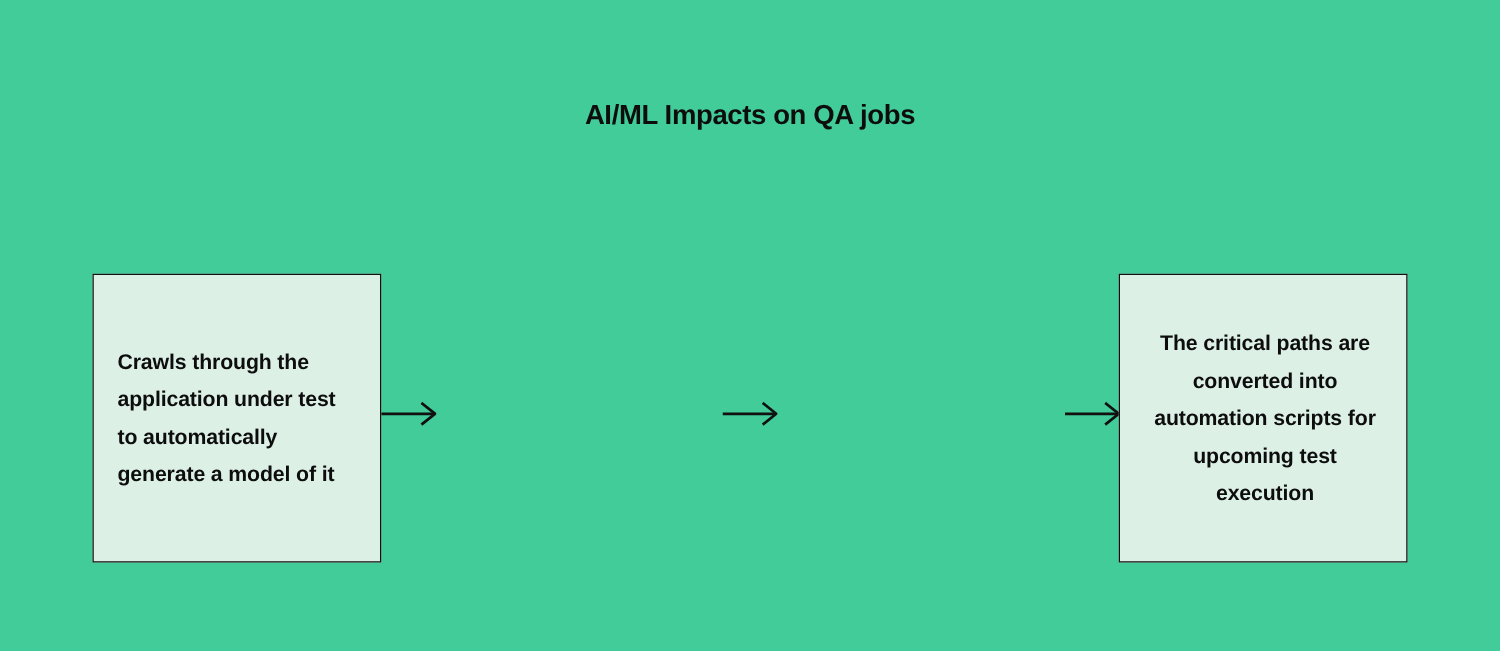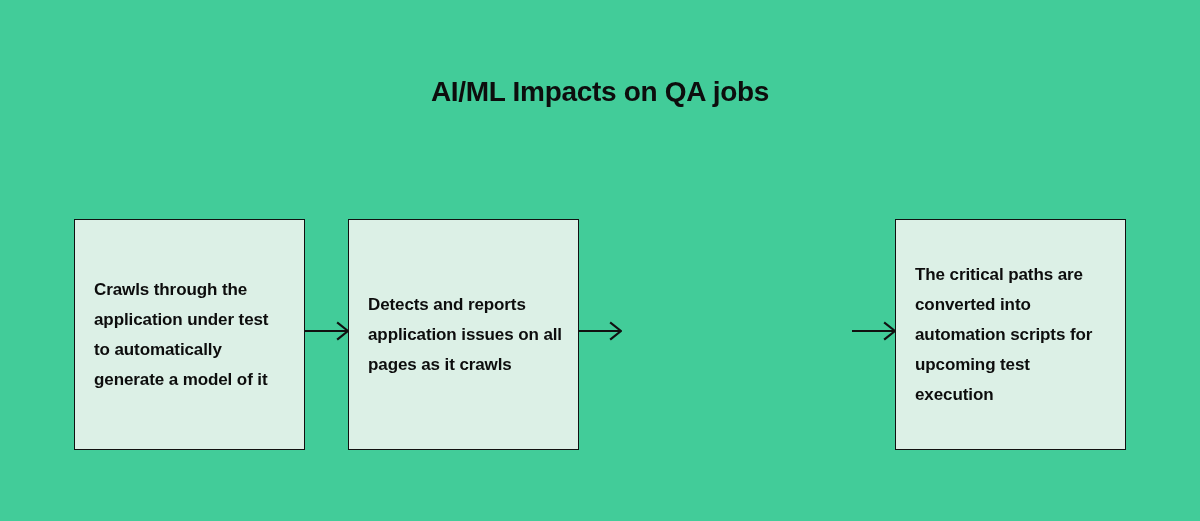--- a/index.html
+++ b/index.html
@@ -22,21 +22,21 @@
     background: #42cc99;
   }
 
   
   #diagram-title {
     position: absolute;
     left: 0;
     top: 72px;
     width: 1200px;
     text-align: center;
-    font-size: 28px;
+    font-size: 22px;
     font-weight: bold;
     letter-spacing: -0.3px;
     color: #0d0d0d;
     line-height: 40px;
     white-space: nowrap;
   }
 
   
   #flow-row {
     position: absolute;
@@ -54,21 +54,21 @@
     box-sizing: border-box;
     background: #dcf0e6;
     border: 1.6px solid #111111;
     display: flex;
     align-items: center;
   }
 
   .step-box-1 { left: 0px; }
   .step-box-2 { left: 274px; }
   .step-box-3 { left: 547px; }
-  .step-box-4 { left: 821px; }
+  .step-box-4 { left: 821px; text-align: center; }
 
   .step-text {
     padding: 0 16px 0 19px;
     font-size: 17px;
     font-weight: bold;
     line-height: 30px;
     color: #0d0d0d;
     letter-spacing: -0.1px;
   }
 
@@ -102,23 +102,20 @@
       <div class="step-text">Crawls through the application under test to automatically generate a model of it</div>
     </div>
 
     <div class="connector-arrow connector-arrow-1">
       <svg width="44" height="22" viewBox="0 0 44 22">
         <line x1="0" y1="11" x2="42" y2="11" stroke="#111111" stroke-width="2.2"></line>
         <polyline points="33,3 43,11 33,19" fill="none" stroke="#111111" stroke-width="2.2" stroke-linecap="square"></polyline>
       </svg>
     </div>
 
-    <div class="step-box step-box-2">
-      <div class="step-text">Detects and reports application issues on all pages as it crawls</div>
-    </div>
 
     <div class="connector-arrow connector-arrow-2">
       <svg width="44" height="22" viewBox="0 0 44 22">
         <line x1="0" y1="11" x2="42" y2="11" stroke="#111111" stroke-width="2.2"></line>
         <polyline points="33,3 43,11 33,19" fill="none" stroke="#111111" stroke-width="2.2" stroke-linecap="square"></polyline>
       </svg>
     </div>
 
 
     <div class="connector-arrow connector-arrow-3">

